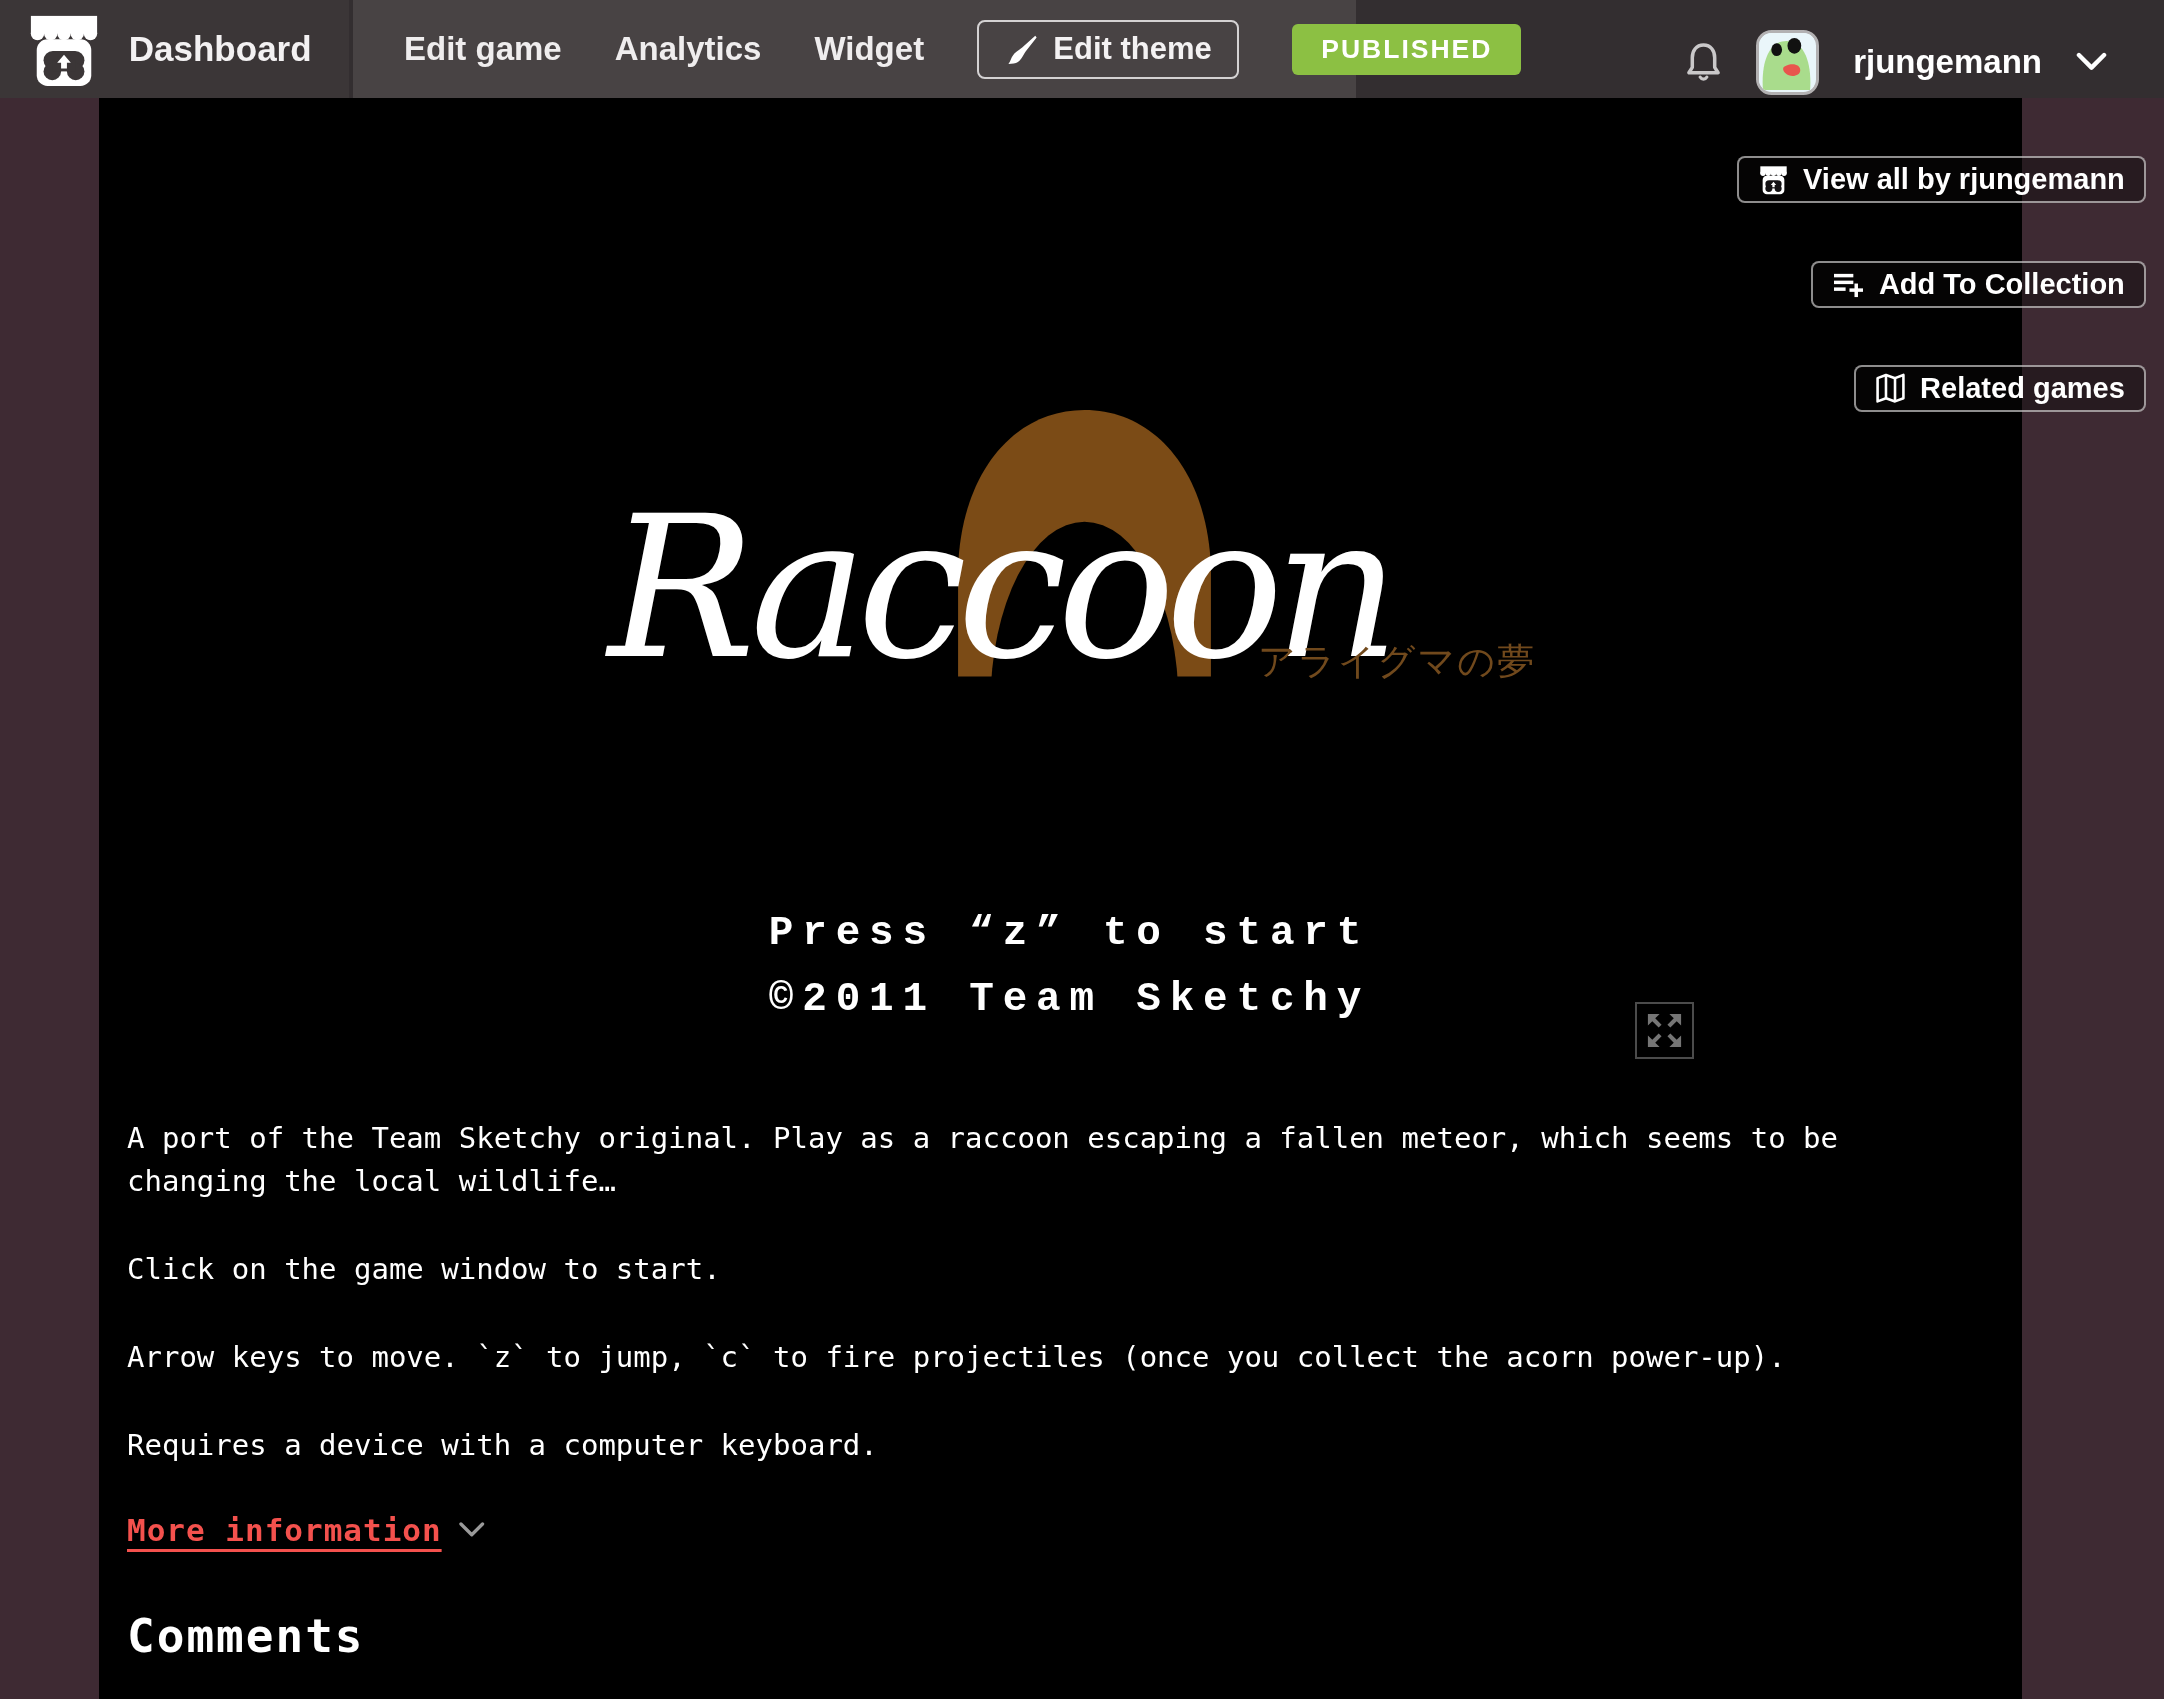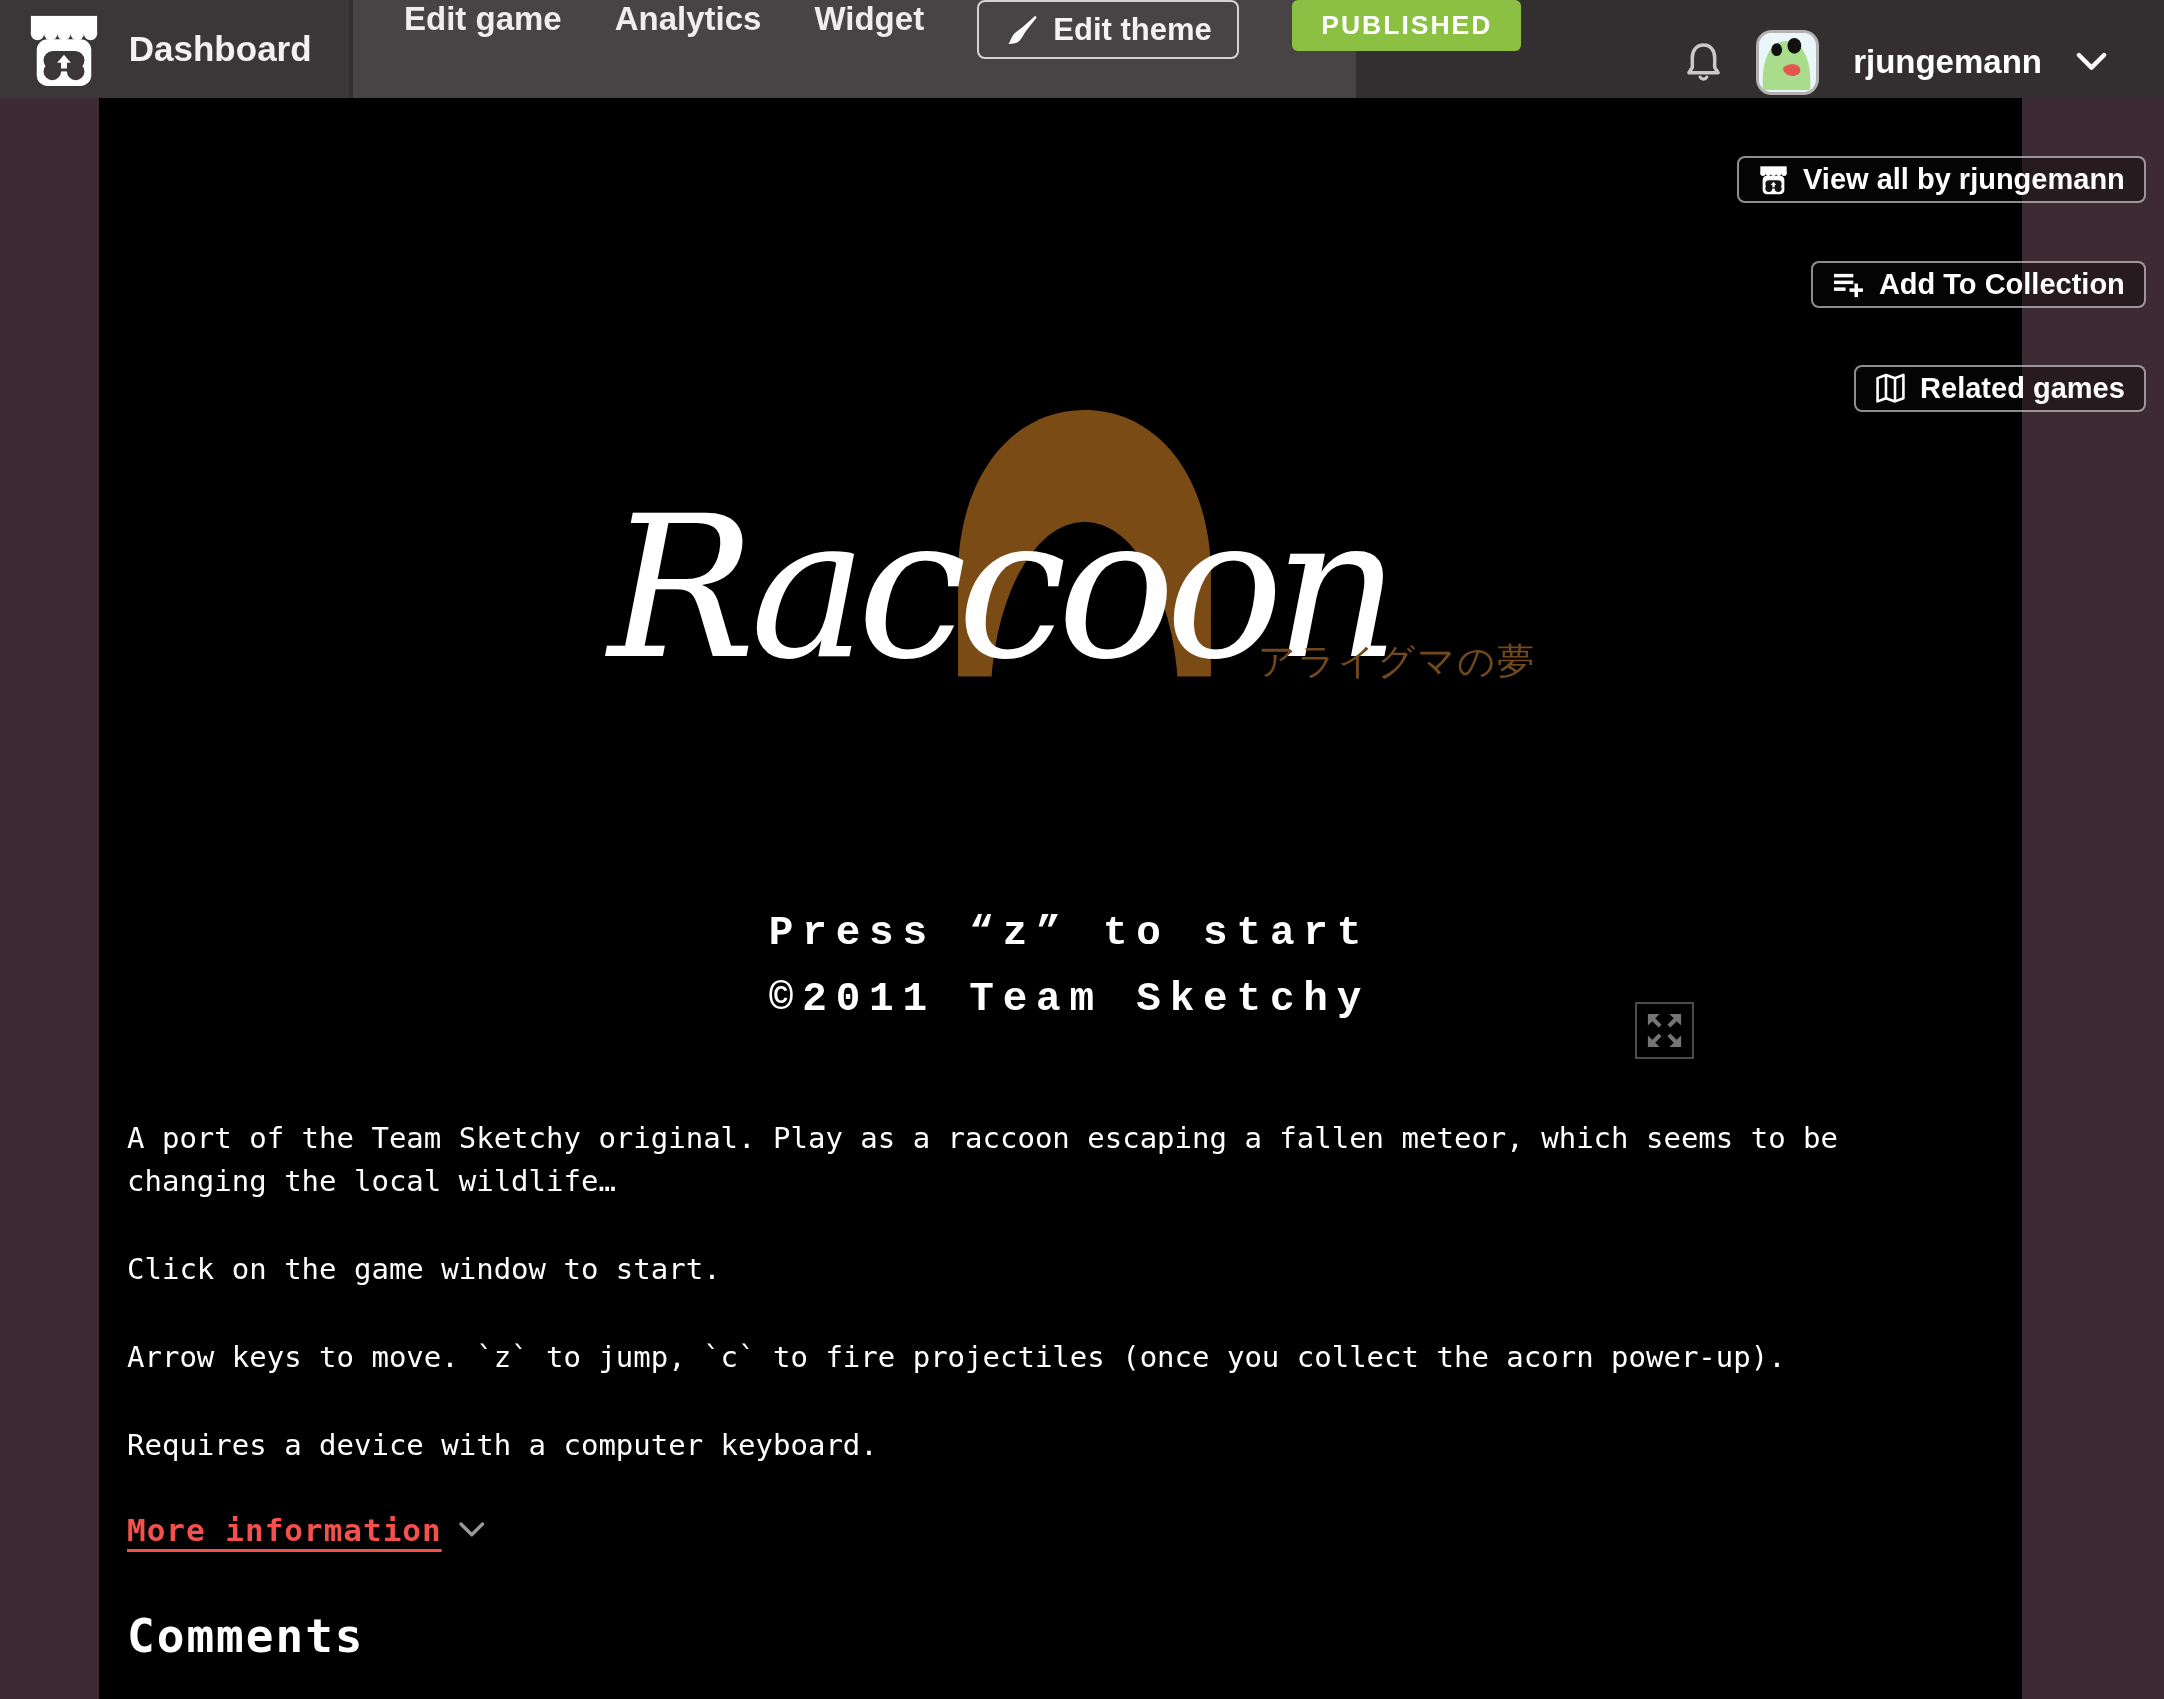--- a/index.html
+++ b/index.html
@@ -6,21 +6,21 @@
   html,body { width:2164px; height:1700px; overflow:hidden; }
   body { background:#3e2a33; font-family:"Liberation Sans", sans-serif; position:relative; }
 
   
   .topbar { position:absolute; left:0; top:0; width:2164px; height:98px; background:#332e30; z-index:30; }
   .topbar-left { position:absolute; left:0; top:0; height:98px; width:349px; background:#3b3637;
                  display:flex; align-items:center; }
   .itch-logo { width:74px; height:78px; margin-left:27.4px; flex:0 0 auto; }
   .dashboard-label { color:#f3f1f2; font-size:35px; font-weight:bold; margin-left:27.4px; }
   .topbar-band { position:absolute; left:353px; top:0; height:98px; width:1003px; background:#484344;
-                 display:flex; gap:53px; padding-left:51px; }
+                 display:flex; align-items:center; gap:53px; padding-left:51px; }
   .bar-tab { color:#efedee; font-size:33px; font-weight:bold; white-space:nowrap; cursor:pointer; }
   .edit-theme-btn { display:flex; align-items:center; gap:15.7px; height:59px; padding:0 25.5px;
                     border:2px solid #d4d2d3; border-radius:7.8px; color:#f4f2f3; font-size:31px;
                     font-weight:bold; background:transparent; cursor:pointer; white-space:nowrap; }
   .published-badge { background:#8cc043; color:#ffffff; font-size:26.5px; font-weight:bold;
                      letter-spacing:2px; border-radius:5.9px; height:51px; padding:0 29px;
                      display:flex; align-items:center; white-space:nowrap; }
   .topbar-user { position:absolute; right:57px; top:0; height:124px; display:flex; align-items:center; gap:34px; }
   .bell { width:37px; height:45px; cursor:pointer; }
   .avatar { width:63px; height:65px; border:3.9px solid #b3b1b2; border-radius:15.7px; background:#eaf6fa;

